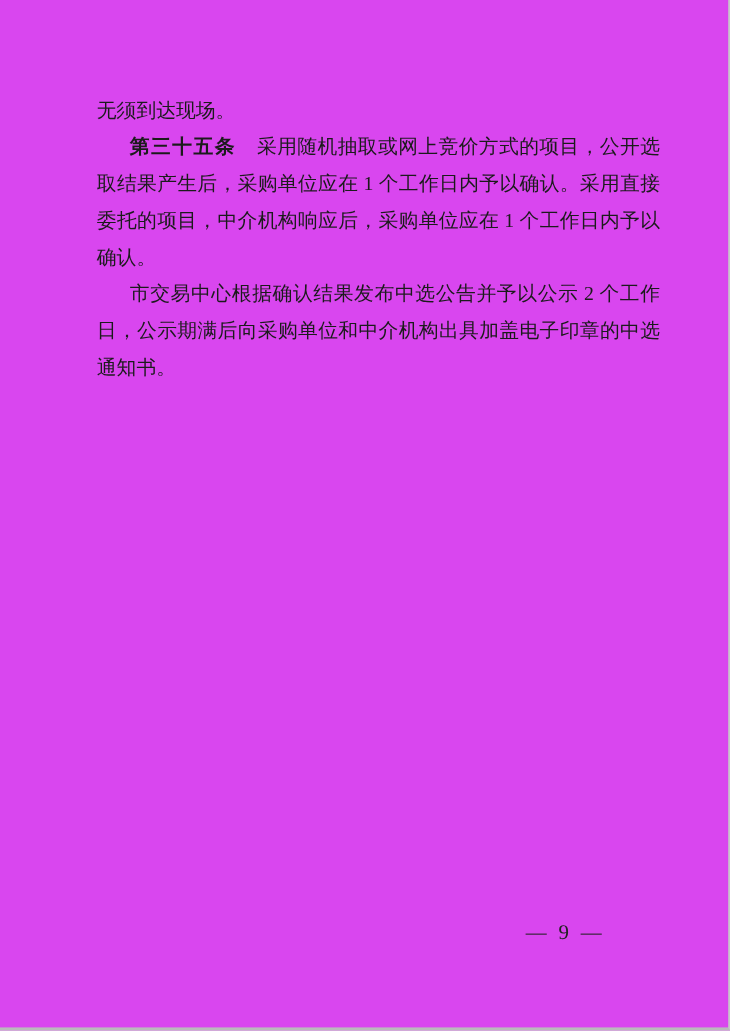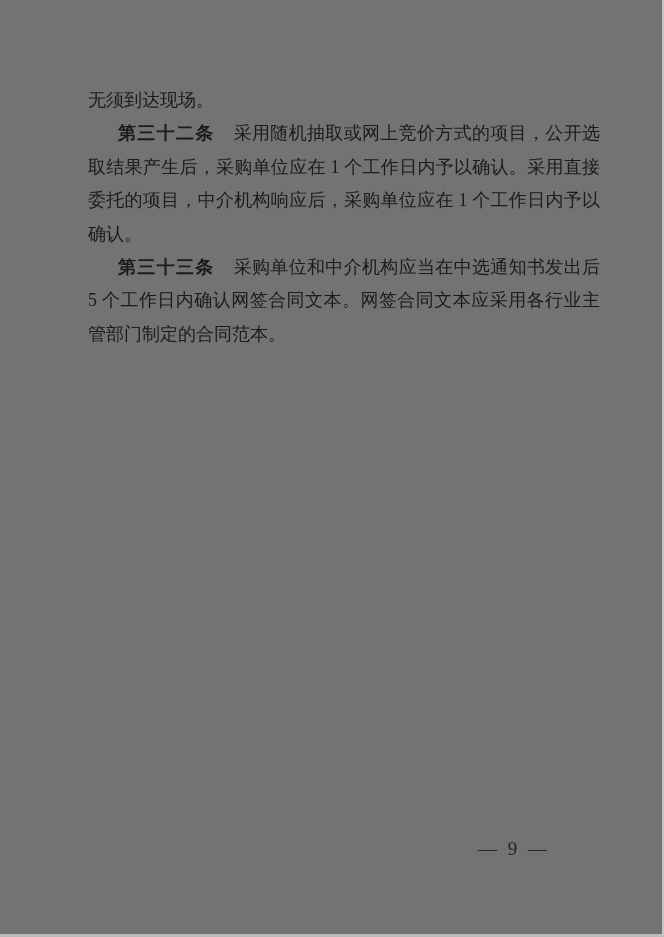--- a/index.html
+++ b/index.html
@@ -4,21 +4,21 @@
 <style>
   html, body {
     margin: 0;
     padding: 0;
     background: #ffffff;
   }
   .page {
     position: relative;
     width: 664px;
     height: 937px;
-    background: #737373;
+    background: #d946ef;
     box-sizing: border-box;
     border-right: 2px solid #c6c6c8;
     border-bottom: 3px solid #bababc;
     overflow: hidden;
     font-family: "Liberation Serif", "DejaVu Serif", serif;
     color: #1b1b1b;
   }
   .content {
     position: absolute;
     left: 88px;
@@ -50,17 +50,17 @@
     color: #222222;
     white-space: nowrap;
   }
 </style>
 </head>
 <body>
 
 <div class="page">
   <div class="content">
       <p class=""><span>无须到达现场。</span></p>
-      <p class="indent"><span class="term">第三十二条</span><span>采用随机抽取或网上竞价方式的项目，公开选取结果产生后，采购单位应在 1 个工作日内予以确认。采用直接委托的项目，中介机构响应后，采购单位应在 1 个工作日内予以确认。</span></p>
-      <p class="indent"><span class="term">第三十三条</span><span>采购单位和中介机构应当在中选通知书发出后 5 个工作日内确认网签合同文本。网签合同文本应采用各行业主管部门制定的合同范本。</span></p>
+      <p class="indent"><span class="term">第三十五条</span><span>采用随机抽取或网上竞价方式的项目，公开选取结果产生后，采购单位应在 1 个工作日内予以确认。采用直接委托的项目，中介机构响应后，采购单位应在 1 个工作日内予以确认。</span></p>
+      <p class="indent"><span>市交易中心根据确认结果发布中选公告并予以公示 2 个工作日，公示期满后向采购单位和中介机构出具加盖电子印章的中选通知书。</span></p>
     </div>
   <div class="footer">— 9 —</div>
 </div>
 
 </body></html>

